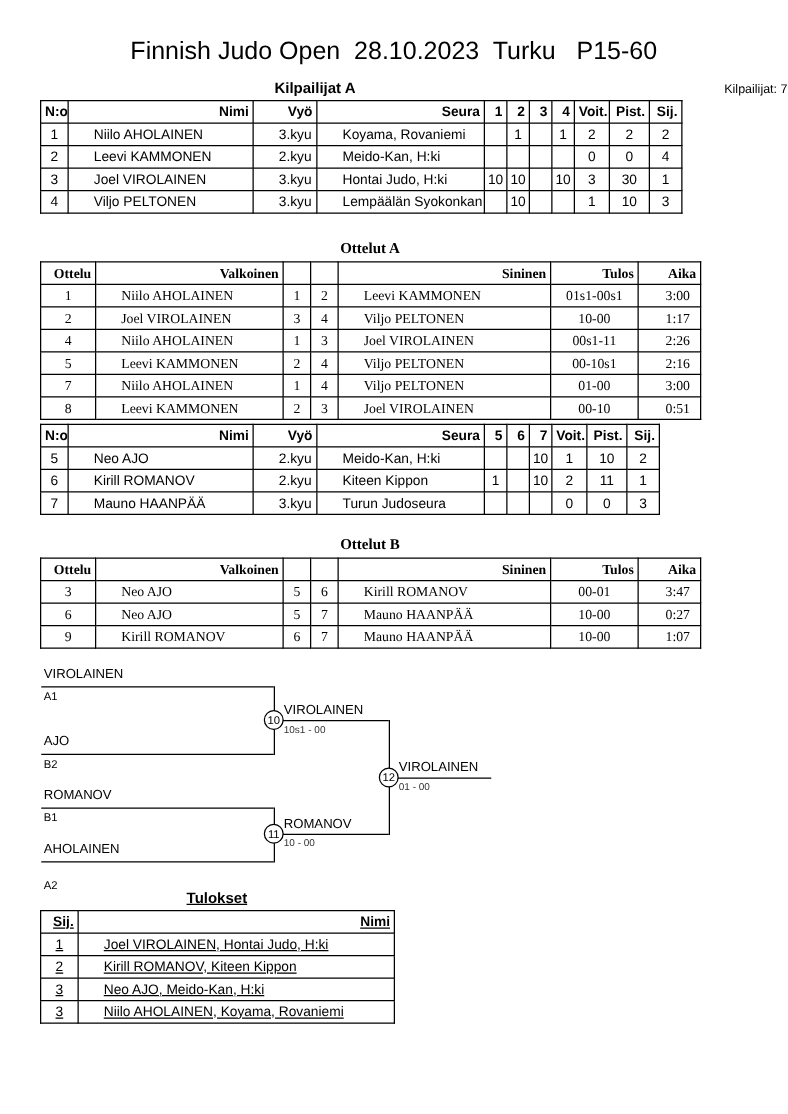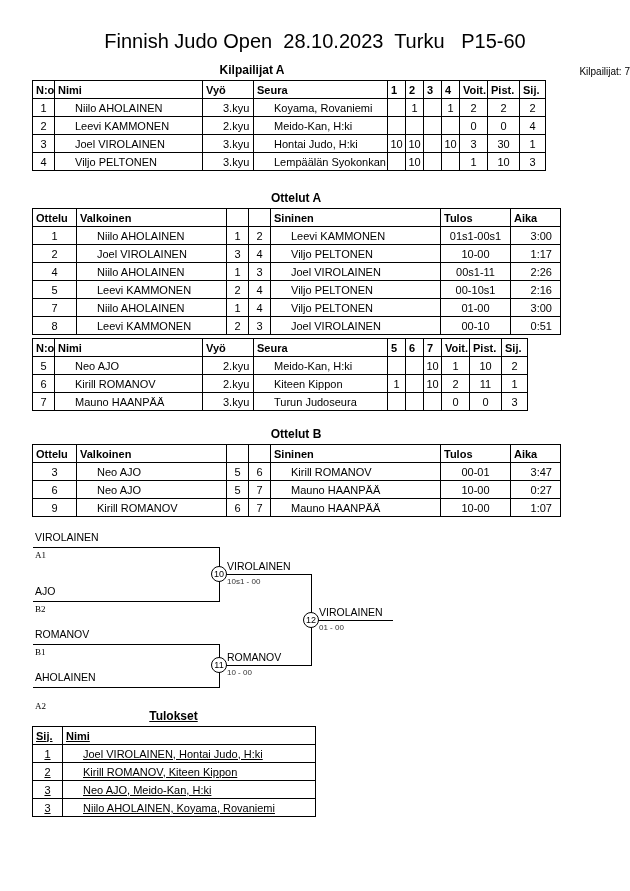--- a/index.html
+++ b/index.html
@@ -10,36 +10,36 @@
     position: relative; overflow: hidden;
   }
   .title {
     padding-top: 30px; text-align: center;
     font-size: 20px; font-weight: normal; white-space: pre;
   }
   .sec-head { margin-left: 32px; position: relative; margin-top: 10px; }
   .sec-title { display: block; text-align: center; font-weight: bold; font-size: 12px; }
   .w440 { width: 440px; }
   .w513 { width: 513px; }
-  .w528 { width: 528px; }
+  .w528 { width: 528px; font-family: Liberation Serif, serif; }
   .w283 { width: 283px; text-decoration: underline; }
   .count { position: absolute; right: 0; bottom: 0; font-size: 10px; width: 565px; text-align: right; pointer-events: none; }
   .count span { font-size: 10px; }
   table { border-collapse: collapse; table-layout: fixed; margin-left: 32px; margin-top: 3px; font-size: 11px; }
   td, th { border: 1px solid #000; height: 18px; padding: 1px 3px; overflow: hidden; white-space: nowrap; }
-  th { font-weight: bold; text-align: left; }
+  th { font-weight: bold; text-align: right; }
   .l { text-align: left; padding-left: 20px; }
   .c { text-align: center; padding-left: 1px; padding-right: 1px; }
   .r { text-align: right; padding-right: 8px; }
   .mt16 { margin-top: 16px; }
   .mt20 { margin-top: 20px; }
 
   .bracket { position: relative; margin-left: 33px; margin-top: 12px; width: 560px; height: 172px; }
   .bk-name  { position: absolute; font-size: 10.5px; white-space: nowrap; }
-  .bk-seed  { position: absolute; font-size: 9px; font-family: Liberation Serif, serif; }
+  .bk-seed  { position: absolute; font-size: 9px; }
   .bk-score { position: absolute; font-size: 8px; color: #333; }
   .bk-hline { position: absolute; height: 1px; background: #000; }
   .bk-vline { position: absolute; width: 1px; background: #000; }
   .bk-circle {
     position: absolute; width: 16px; height: 16px; border: 1px solid #000;
     border-radius: 50%; background: #fff; font-size: 9px; line-height: 14px;
     text-align: center; z-index: 2;
   }
 </style>
 </head>

